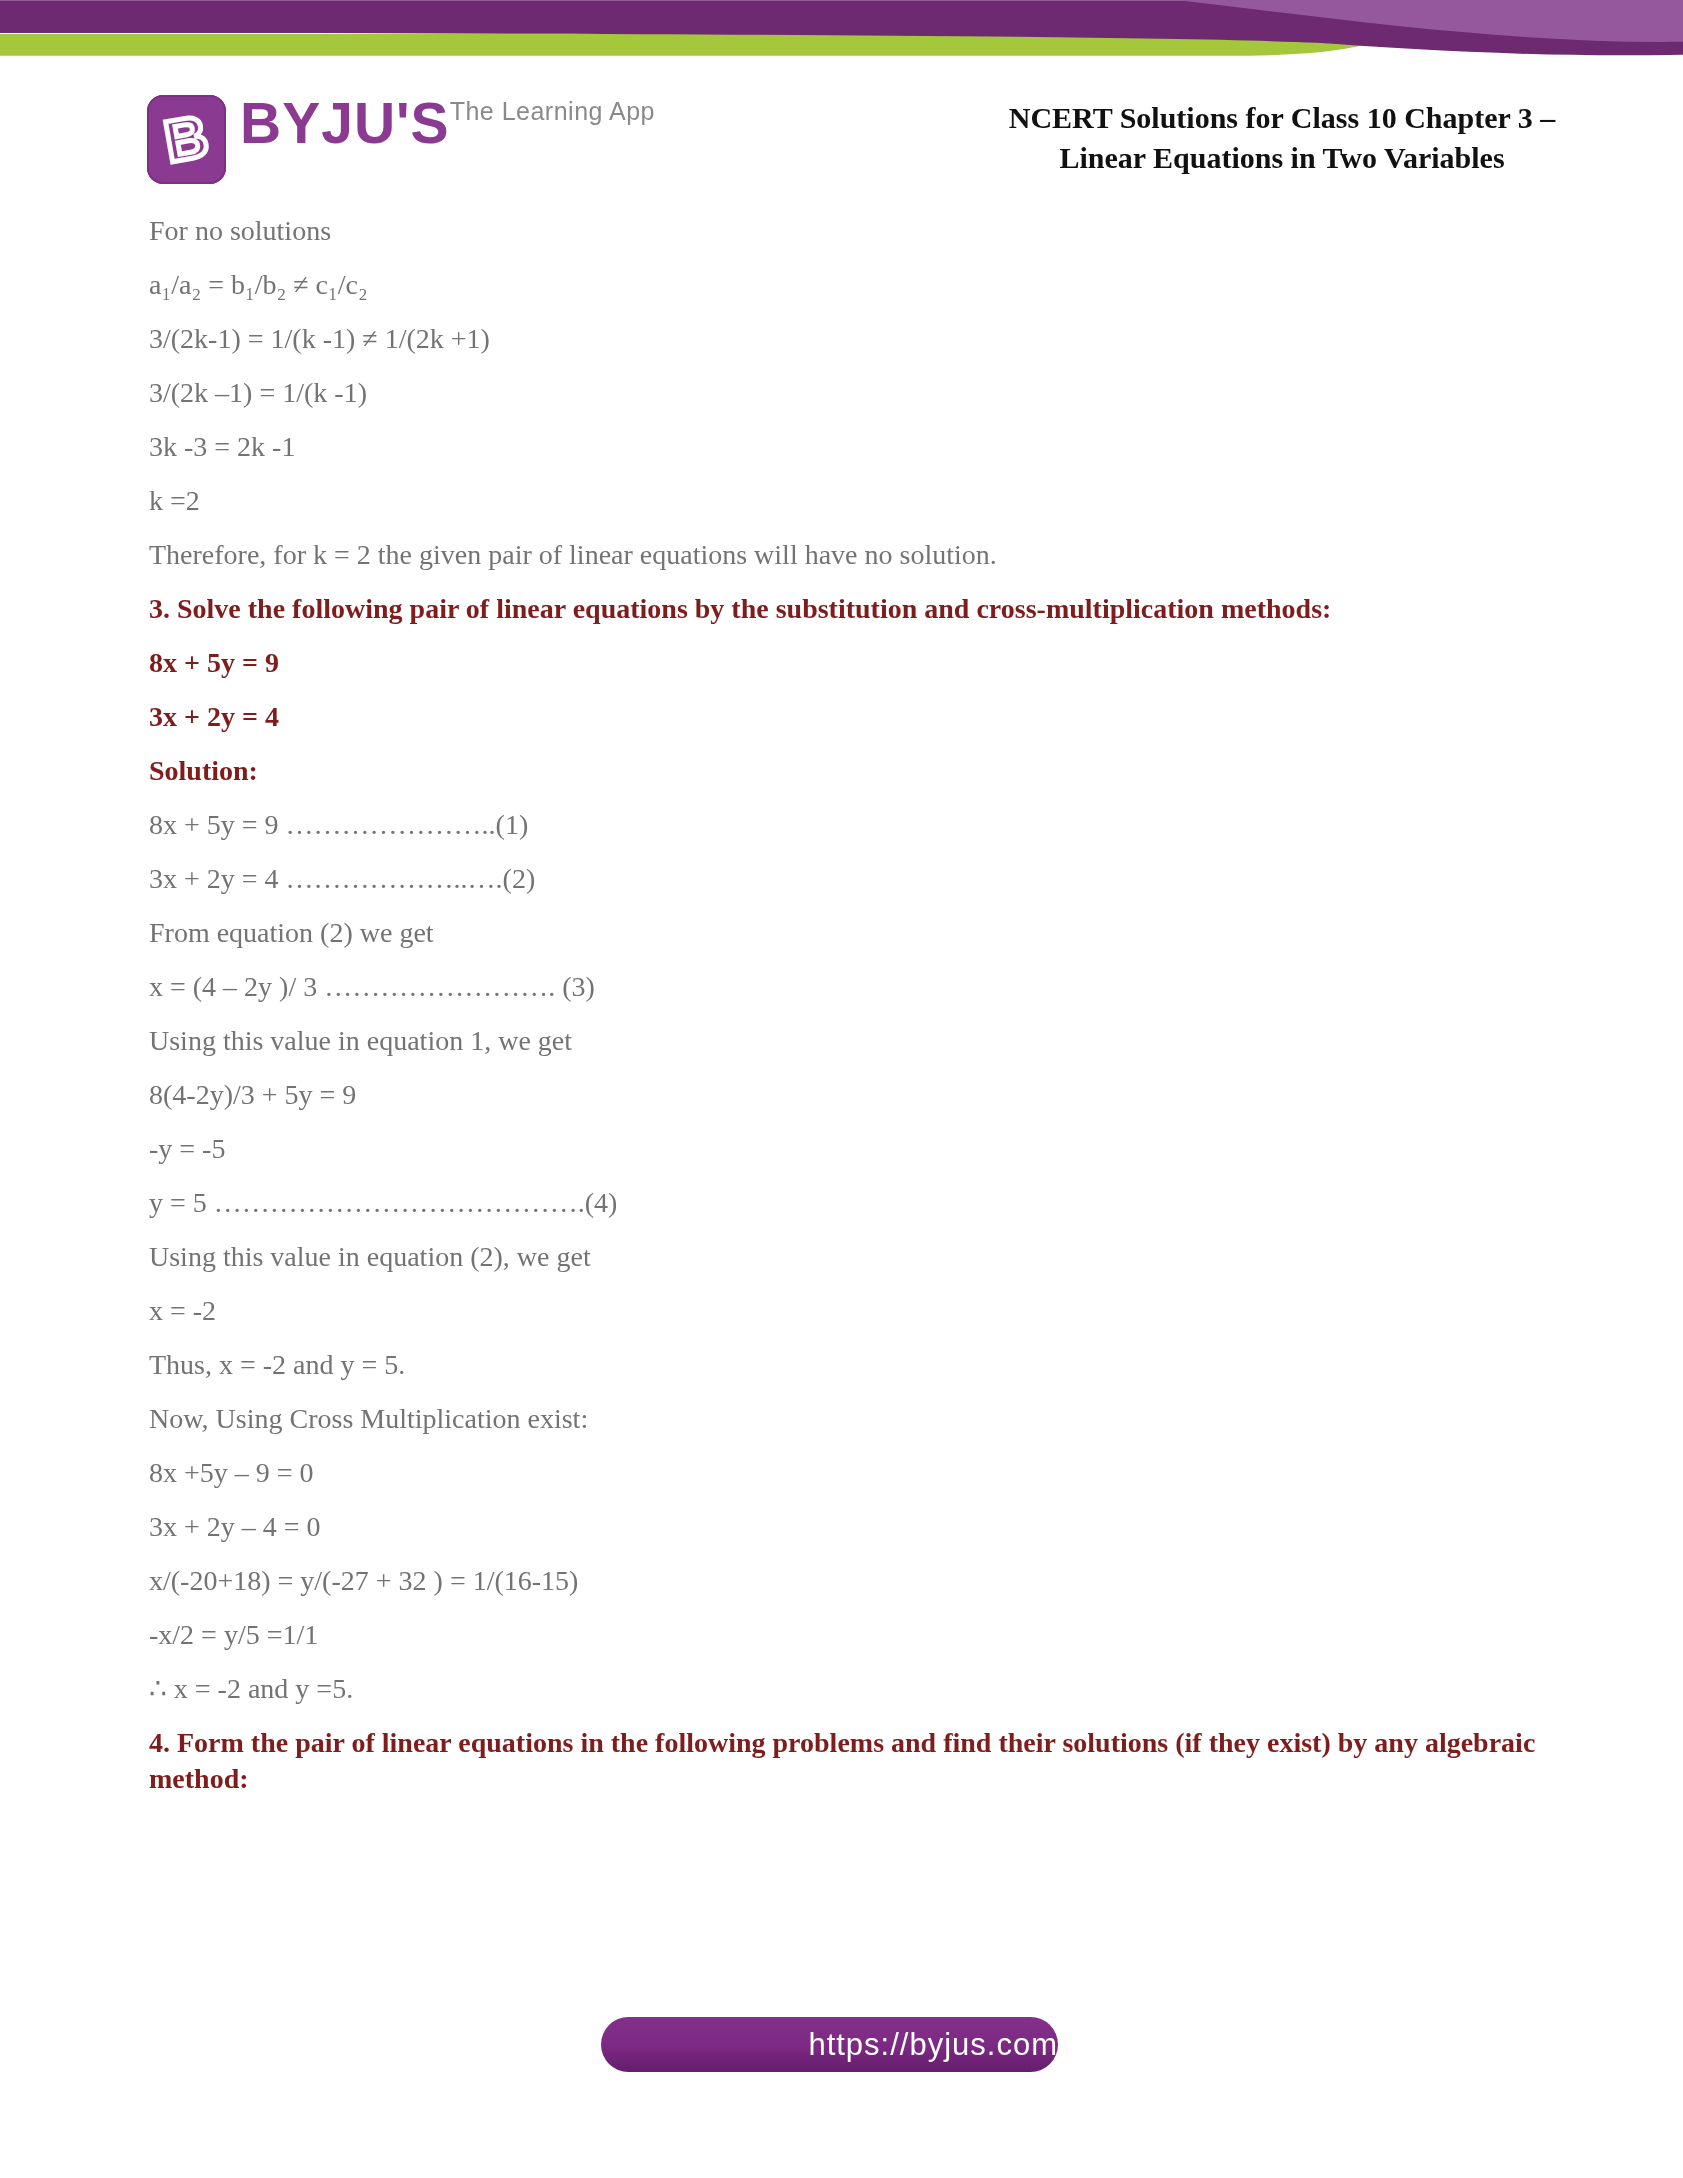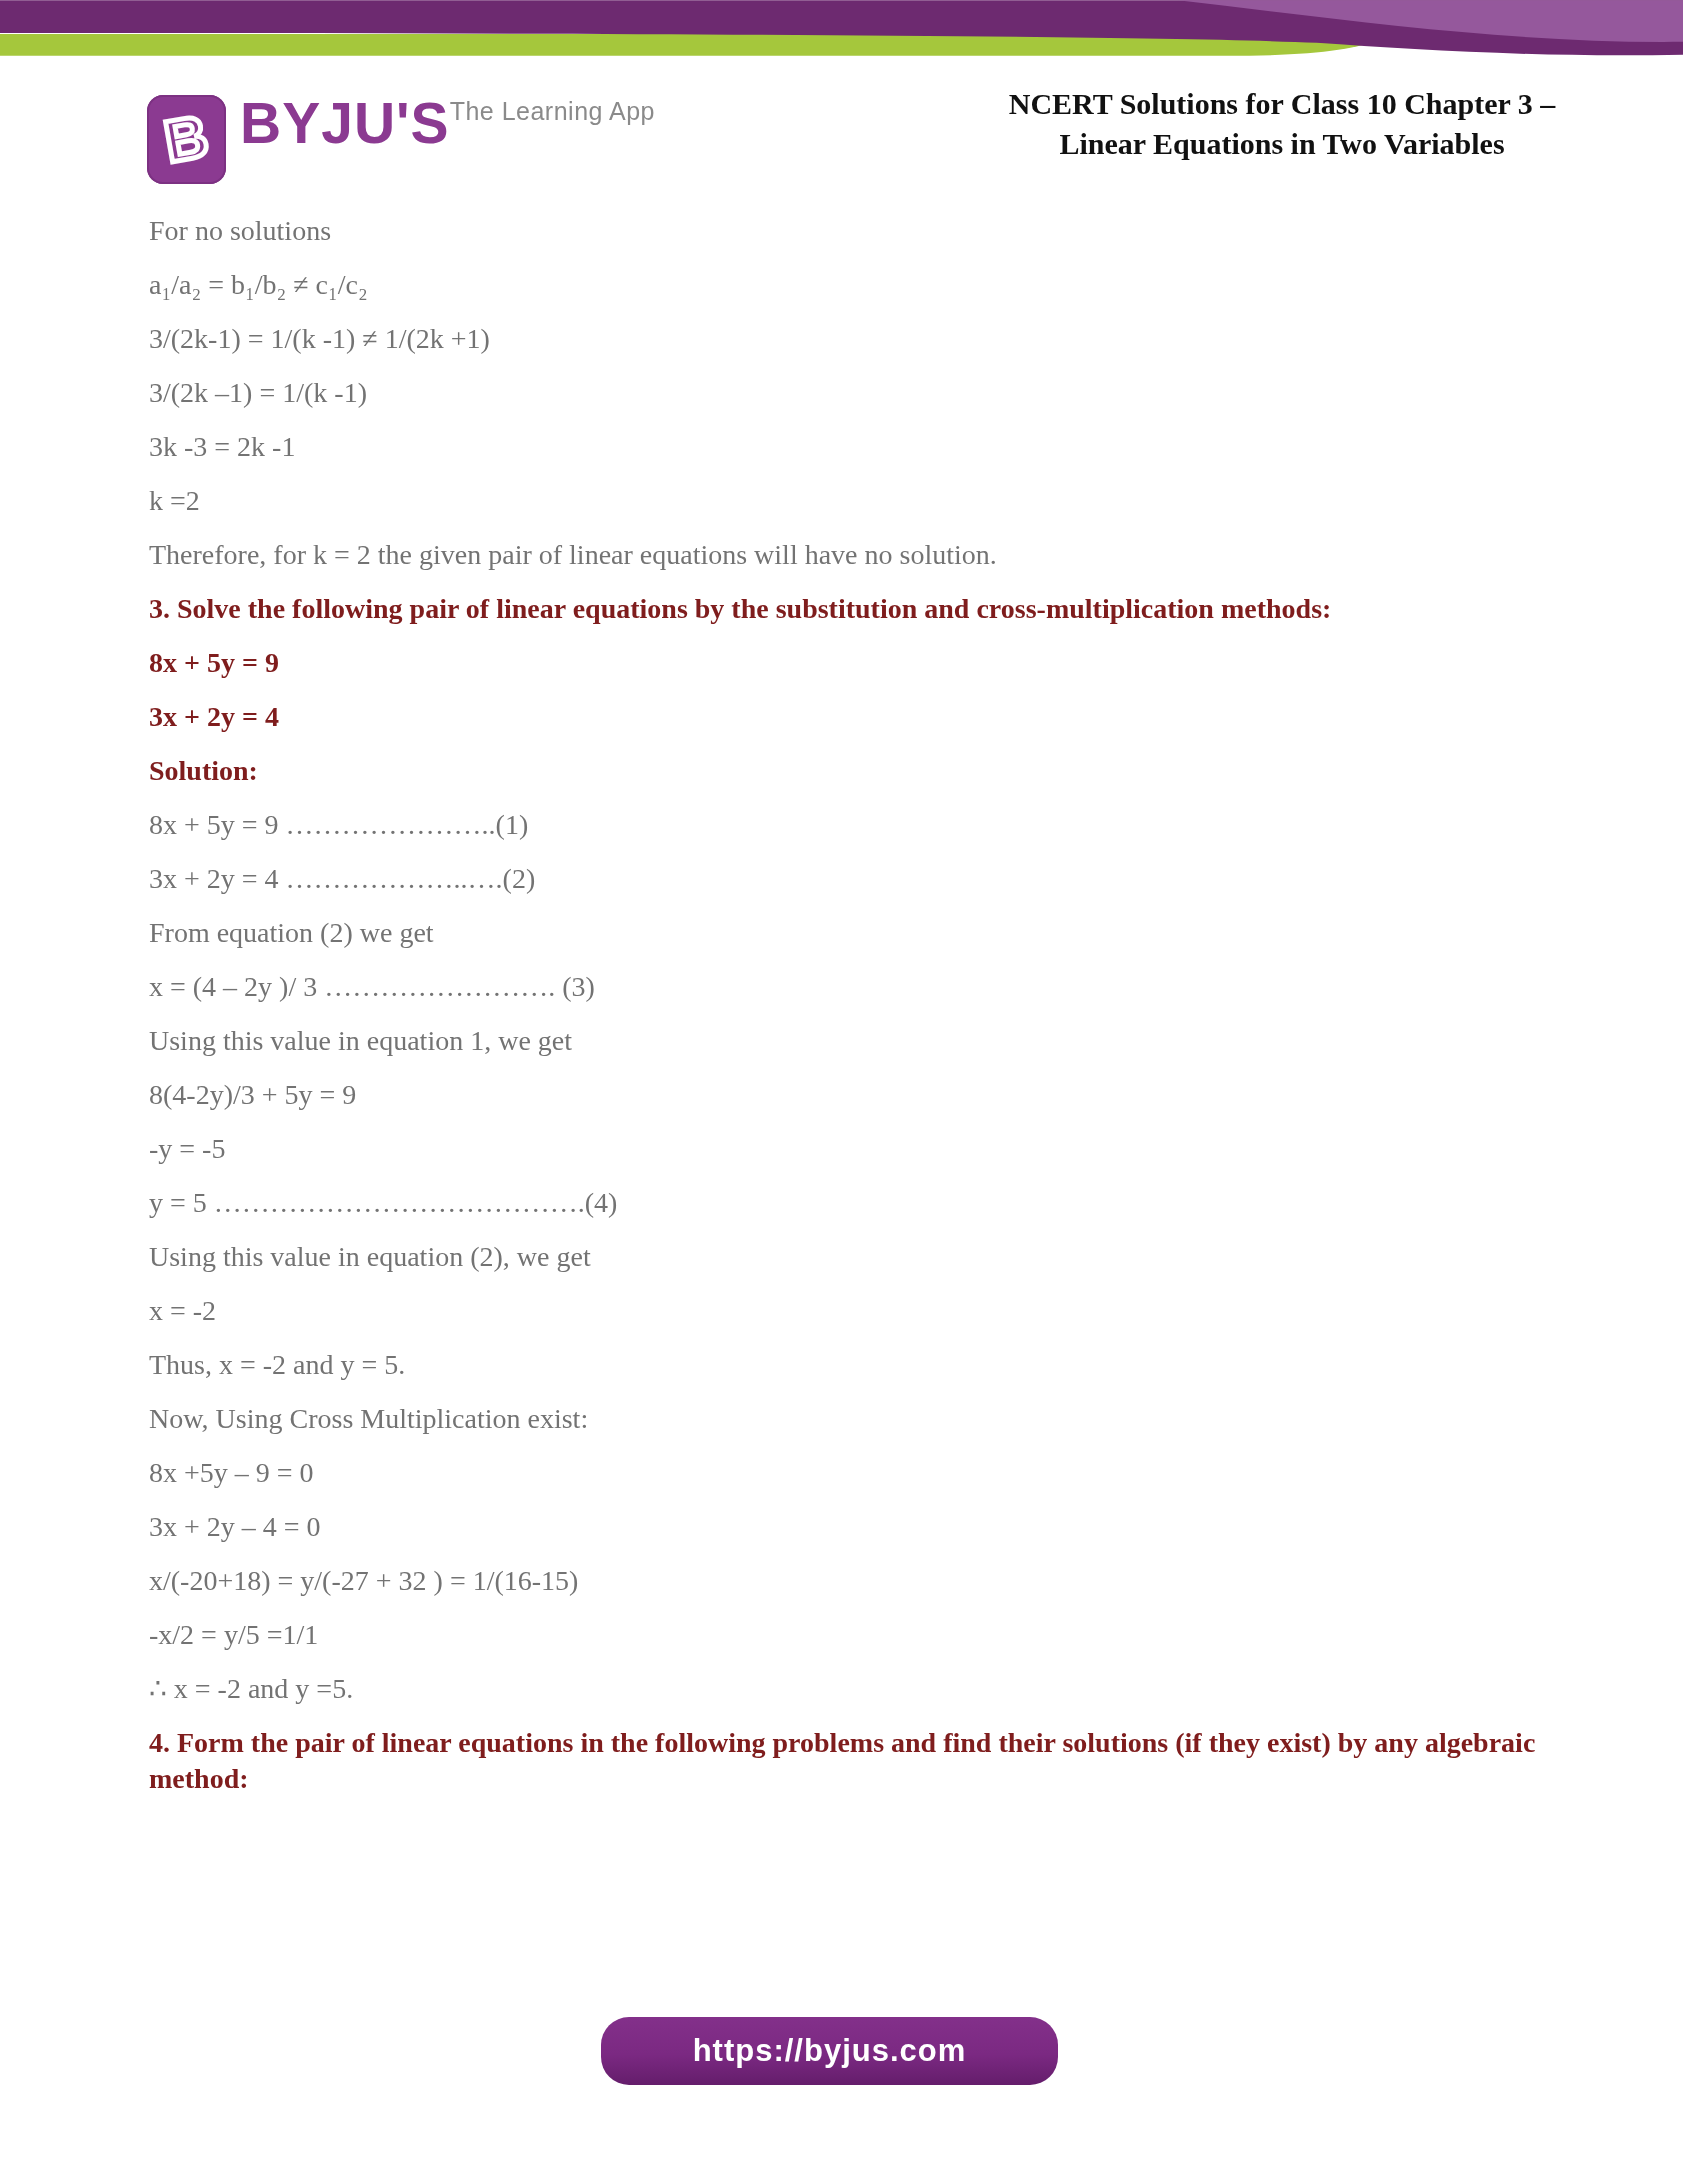--- a/index.html
+++ b/index.html
@@ -28,37 +28,36 @@
   .logo-brand{
     font-family:"Liberation Sans","DejaVu Sans",sans-serif;
     font-weight:bold;font-size:57px;line-height:57px;color:#8b3a91;letter-spacing:1px;
   }
   .logo-tagline{
     font-family:"Liberation Sans","DejaVu Sans",sans-serif;
     font-size:25px;line-height:28px;color:#8a8a8a;margin-top:2px;letter-spacing:0.5px;
   }
   
   .page-title{
-    position:absolute;top:84px;right:104px;width:594px;
+    position:absolute;top:98px;right:104px;width:594px;
     text-align:center;font-weight:bold;font-size:30px;line-height:40px;color:#111111;
   }
   
   .doc-body{position:absolute;left:149px;top:213px;width:1406px;}
   .line{
     font-size:28px;line-height:36px;margin-bottom:18px;color:#737373;
     white-space:normal;
   }
   .line.bold{font-weight:bold;color:#7f1d1d;}
   
   .url-pill{
-    position:absolute;left:601px;top:2017px;width:457px;height:68px;border-radius:28px;
+    position:absolute;left:601px;top:2017px;width:457px;height:55px;border-radius:28px;
     background:linear-gradient(#83308a 0%,#7b2982 55%,#641d6b 100%);
-    display:flex;align-items:center;justify-content:center;
+    display:flex;align-items:center;justify-content:flex-end;
     cursor:pointer;
-    font-weight:bold;
   }
   .url-pill span{
     font-family:"Liberation Sans","DejaVu Sans",sans-serif;
     color:#ffffff;font-size:31px;letter-spacing:1px;
   }
 </style>
 </head>
 <body>
 
 <svg class="band-svg" width="1683" height="149" viewBox="0 0 1700 150" aria-hidden="true">

